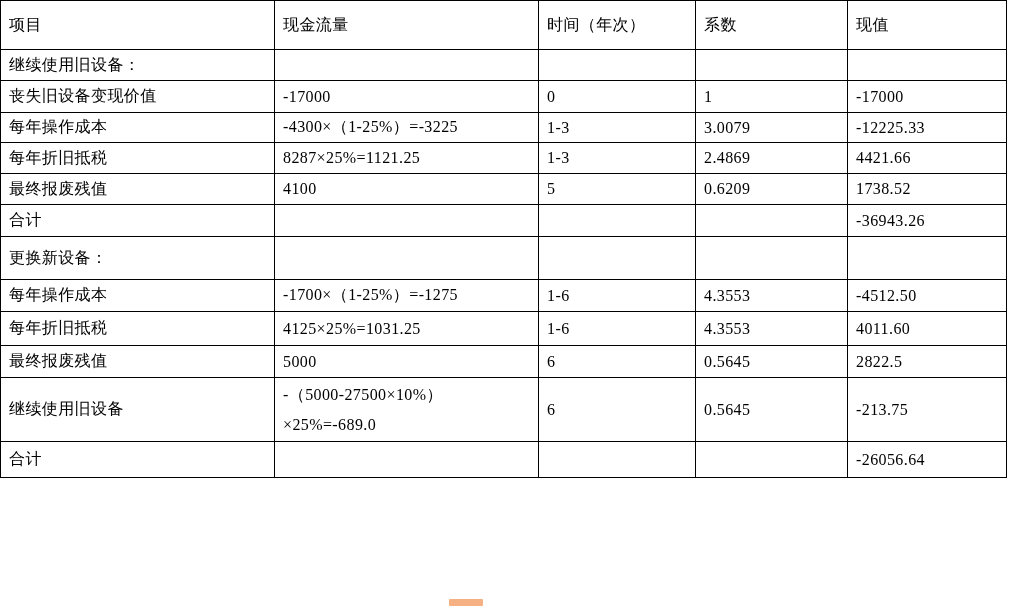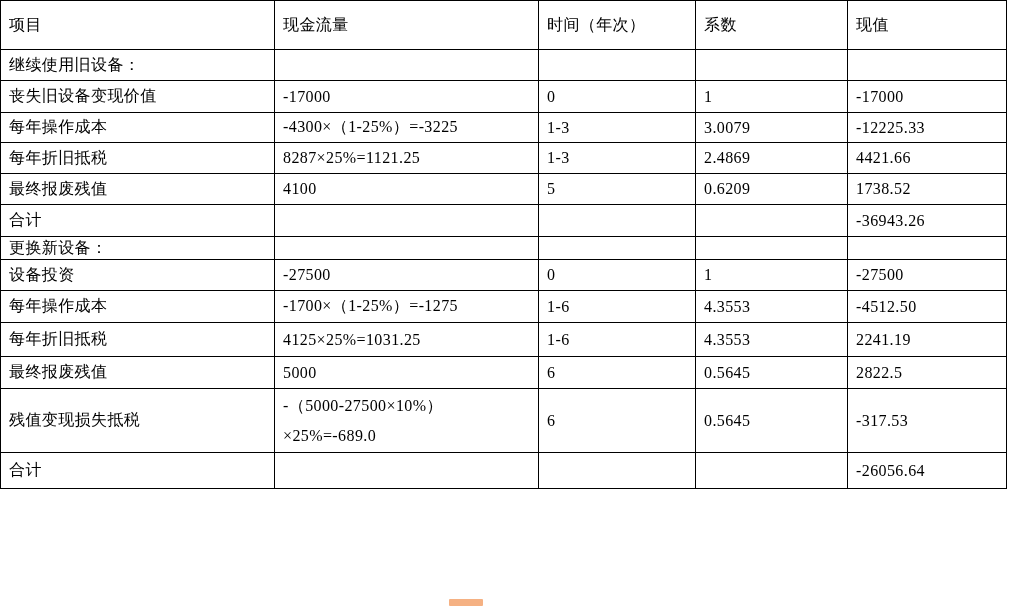--- a/index.html
+++ b/index.html
@@ -103,62 +103,55 @@
       <td>0.6209</td>
       <td>1738.52</td>
     </tr>
     <tr style="height:32px">
       <td>合计</td>
       <td></td>
       <td></td>
       <td></td>
       <td>-36943.26</td>
     </tr>
-    <tr style="height:23px">
+    <tr style="height:43px">
       <td>更换新设备：</td>
       <td></td>
       <td></td>
       <td></td>
       <td></td>
-    </tr>
-    <tr style="height:31px">
-      <td>设备投资</td>
-      <td>-27500</td>
-      <td>0</td>
-      <td>1</td>
-      <td>-27500</td>
     </tr>
     <tr style="height:32px">
       <td>每年操作成本</td>
       <td>-1700×（1-25%）=-1275</td>
       <td>1-6</td>
       <td>4.3553</td>
       <td>-4512.50</td>
     </tr>
     <tr style="height:34px">
       <td>每年折旧抵税</td>
       <td>4125×25%=1031.25</td>
       <td>1-6</td>
       <td>4.3553</td>
-      <td>2241.19</td>
+      <td>4011.60</td>
     </tr>
     <tr style="height:32px">
       <td>最终报废残值</td>
       <td>5000</td>
       <td>6</td>
       <td>0.5645</td>
       <td>2822.5</td>
     </tr>
     <tr style="height:64px">
-      <td>残值变现损失抵税</td>
+      <td>继续使用旧设备</td>
       <td class="pre">-（5000-27500×10%）
 ×25%=-689.0</td>
       <td>6</td>
       <td>0.5645</td>
-      <td>-317.53</td>
+      <td>-213.75</td>
     </tr>
     <tr style="height:36px">
       <td>合计</td>
       <td></td>
       <td></td>
       <td></td>
       <td>-26056.64</td>
     </tr>
   </tbody>
 </table>

